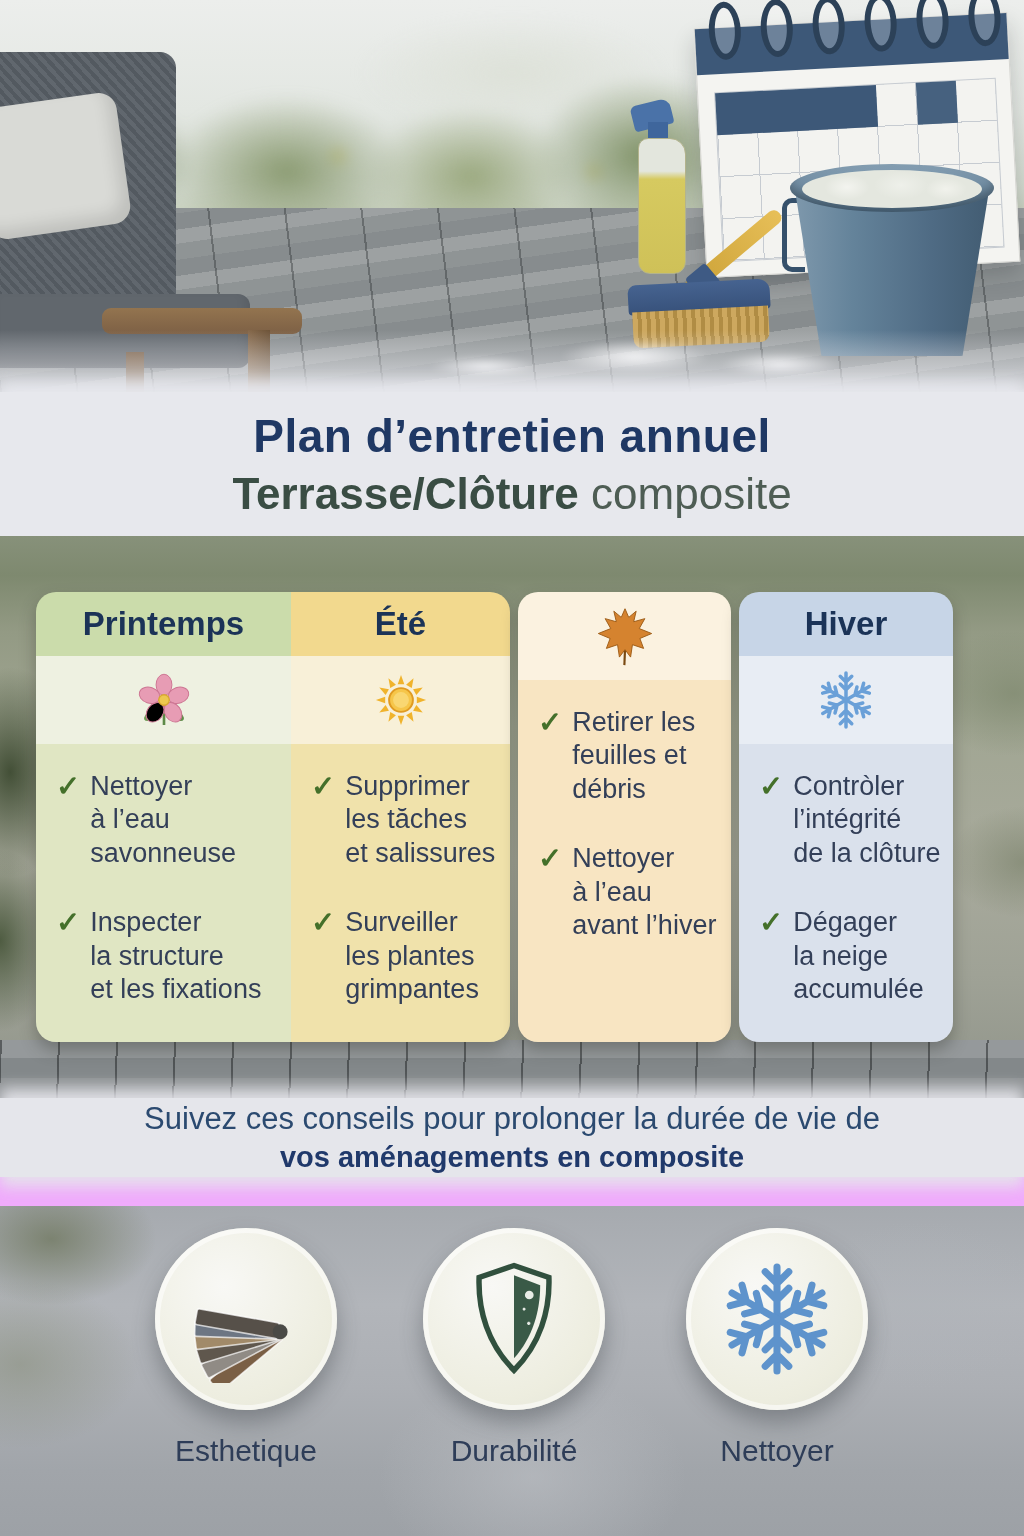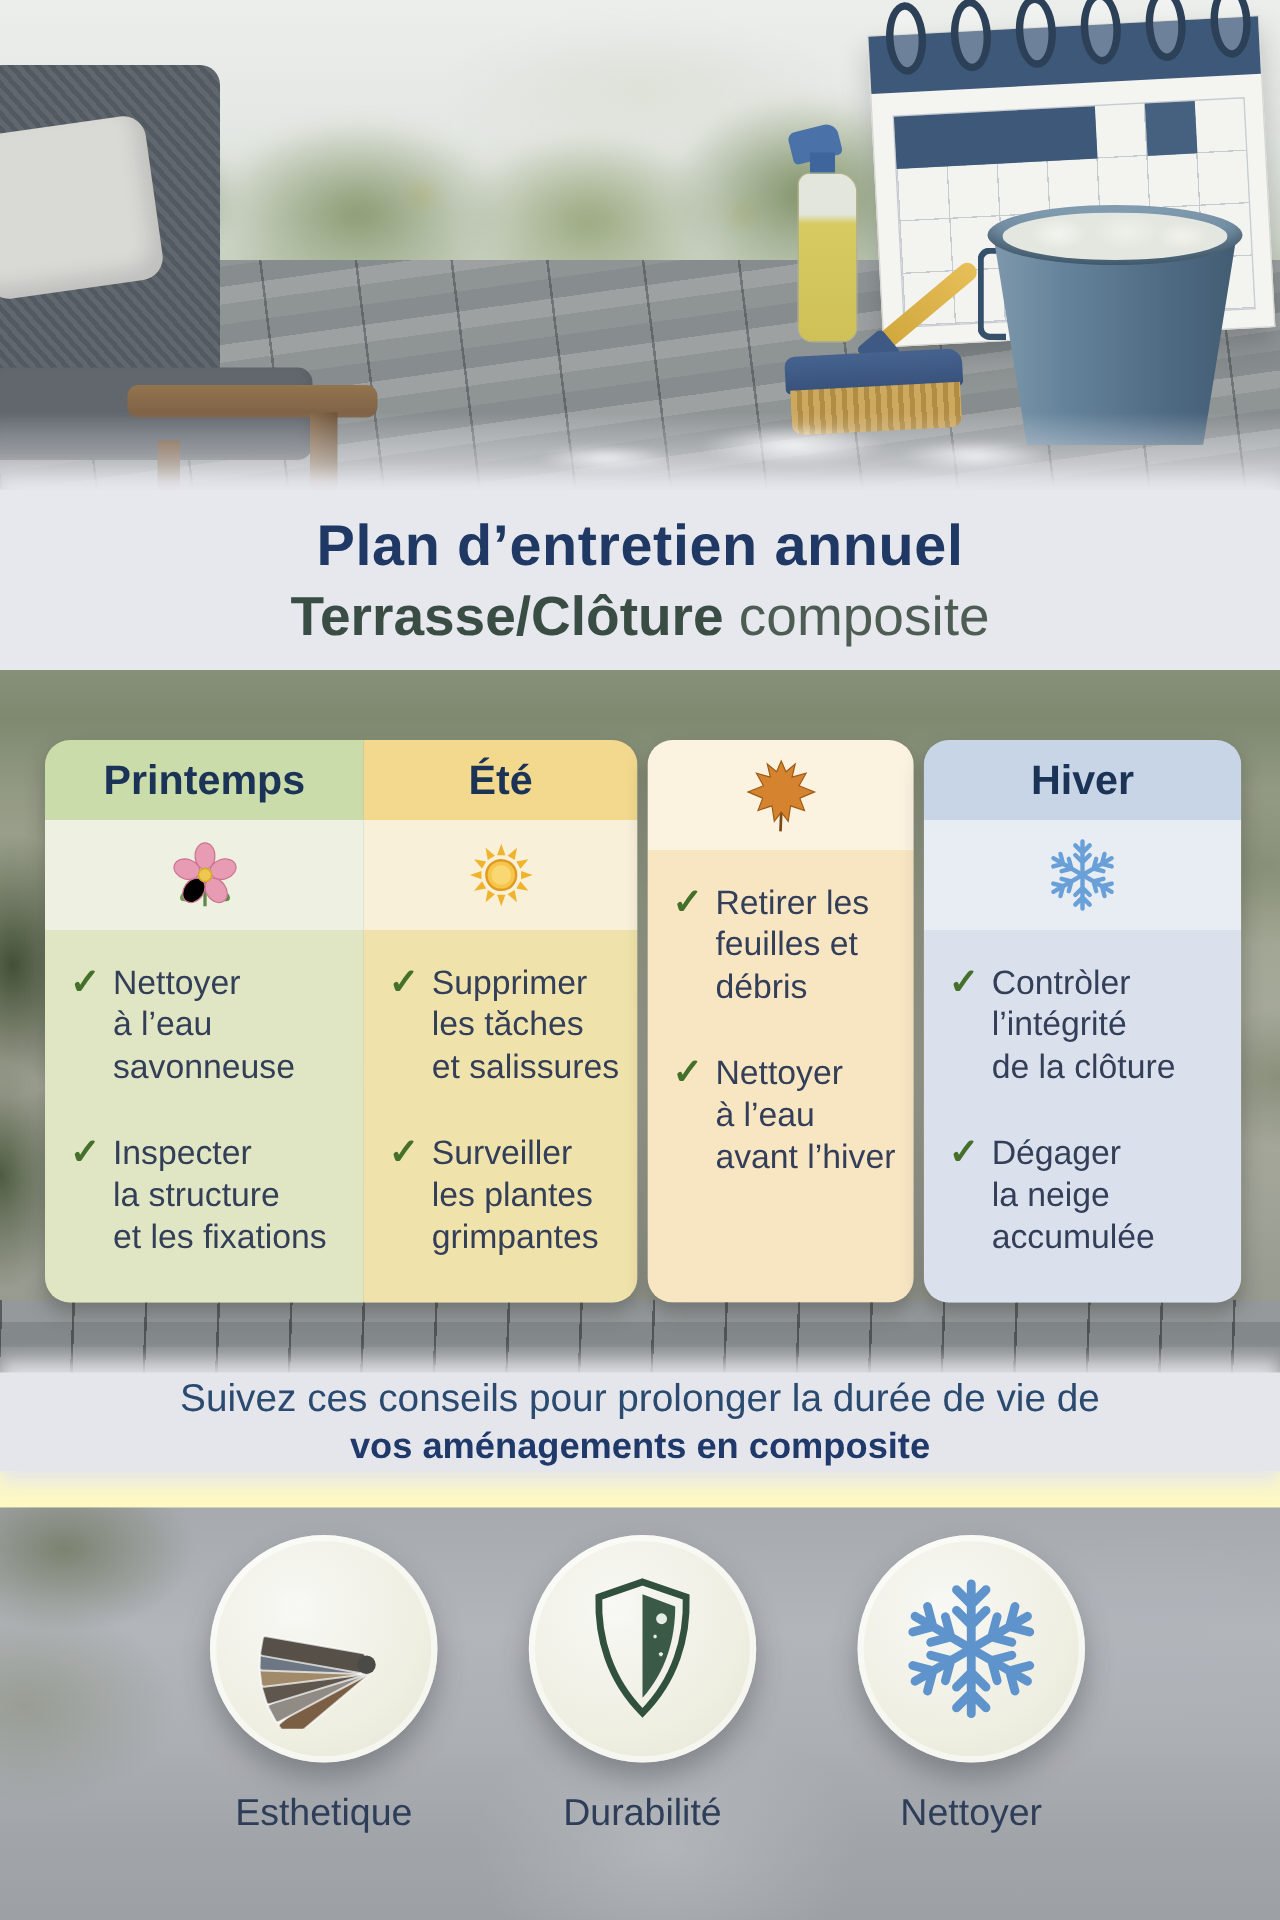--- a/index.html
+++ b/index.html
@@ -1,17 +1,17 @@
 <!DOCTYPE html>
 <html><head>
 <meta charset="utf-8">
 <style>
   html,body{margin:0;padding:0;width:1024px;height:1536px;overflow:hidden;
     font-family:"Liberation Sans", sans-serif;background:#9ea2a8;}
-  .canvas{position:relative;width:1024px;height:1536px;overflow:hidden;background:#fef9c3;}
+  .canvas{position:relative;width:1024px;height:1536px;overflow:hidden;background:#f0abfc;}
 
   
   .hero{position:absolute;left:0;top:0;width:1024px;height:392px;overflow:hidden;}
   .sky{position:absolute;inset:0;background:linear-gradient(180deg,#eceeec 0%,#e3e7e2 28%,#d3dacf 48%,#bcc6ad 62%,#a9b49a 72%);}
   .foliage{position:absolute;left:0;top:0;width:1024px;height:260px;filter:blur(7px);
     background:
       radial-gradient(130px 95px at 10% 62%,#6e8157 0%,rgba(110,129,87,0) 70%),
       radial-gradient(170px 110px at 28% 66%,#8b9b72 0%,rgba(139,155,114,0) 70%),
       radial-gradient(150px 100px at 46% 68%,#9aa87e 0%,rgba(154,168,126,0) 70%),
       radial-gradient(160px 115px at 63% 60%,#7f9166 0%,rgba(127,145,102,0) 70%),
@@ -108,21 +108,21 @@
         repeating-linear-gradient(92deg,rgba(30,33,35,.5) 0 2px,rgba(0,0,0,0) 2px 58px),
         repeating-linear-gradient(180deg,#95999b 0 18px,#83888a 18px 38px,#8d9193 38px 58px),
         linear-gradient(180deg,#999d9f,#717577);}
   .cards{position:absolute;left:36px;top:56px;height:450px;display:flex;gap:8px;}
   .pair{display:flex;width:474px;border-radius:20px;overflow:hidden;box-shadow:0 8px 16px rgba(45,50,40,.35);}
   .card{display:flex;flex-direction:column;}
   .card.single{border-radius:20px;overflow:hidden;box-shadow:0 8px 16px rgba(45,50,40,.35);}
   .card.printemps{width:255px;--head:#cbdcab;--band:#eef1e1;--body:#e0e6c3;}
   .card.ete{width:219px;--head:#f2d98e;--band:#f8f0d8;--body:#f0e2ab;}
   .card.automne{width:213px;--head:#f5cf92;--band:#fbf2e0;--body:#f8e5c2;}
-  .card.hiver{width:254px;--head:#c7d5e7;--band:#e8edf4;--body:#dae1ec;}
+  .card.hiver{width:214px;--head:#c7d5e7;--band:#e8edf4;--body:#dae1ec;}
   .season-header{height:64px;flex:none;display:flex;align-items:center;justify-content:center;
       background:var(--head);font-weight:bold;font-size:33px;color:#1b3357;}
   .icon-band{height:88px;flex:none;display:flex;align-items:center;justify-content:center;background:var(--band);}
   .items{flex:1;margin:0;padding:26px 8px 8px 20px;list-style:none;background:var(--body);}
   .item{display:flex;gap:10px;margin-bottom:36px;}
   .check{color:#44702a;font-weight:bold;font-size:29px;line-height:1.15;flex:none;}
   .item-text{white-space:pre-line;font-size:27px;line-height:1.24;color:#333f58;}
 
   
   .advice-band{position:absolute;left:0;top:1098px;width:1024px;height:79px;background:#e5e6eb;
@@ -133,21 +133,21 @@
 
   
   .badges-bg{position:absolute;left:0;top:1206px;width:1024px;height:330px;
       background:
         radial-gradient(150px 95px at 5% 10%,rgba(112,120,96,.8),rgba(112,120,96,0) 70%),
         radial-gradient(170px 120px at 2% 48%,rgba(138,144,126,.6),rgba(138,144,126,0) 70%),
         radial-gradient(220px 150px at 52% 82%,rgba(192,195,200,.55),rgba(192,195,200,0) 70%),
         radial-gradient(180px 120px at 90% 30%,rgba(176,180,186,.5),rgba(176,180,186,0) 70%),
         linear-gradient(180deg,#a6aaaf 0%,#b2b5ba 30%,#acafb4 55%,#a1a5aa 80%,#9da1a6 100%);}
   .badge{position:absolute;width:182px;text-align:center;}
-  .badge-1{left:168px;top:1228px;}
+  .badge-1{left:155px;top:1228px;}
   .badge-2{left:423px;top:1228px;}
   .badge-3{left:686px;top:1228px;}
   .badge-circle{width:182px;height:182px;border-radius:50%;display:flex;align-items:center;justify-content:center;
       background:radial-gradient(circle at 38% 32%,#f8f8f5 0%,#ededdf 68%,#e2e3d7 100%);
       box-shadow:0 12px 22px rgba(55,60,66,.38),inset 0 0 0 5px rgba(255,255,255,.55);}
   .badge-label{margin-top:24px;font-size:30px;color:#2e3d58;}
 </style>
 </head>
 <body>
 

